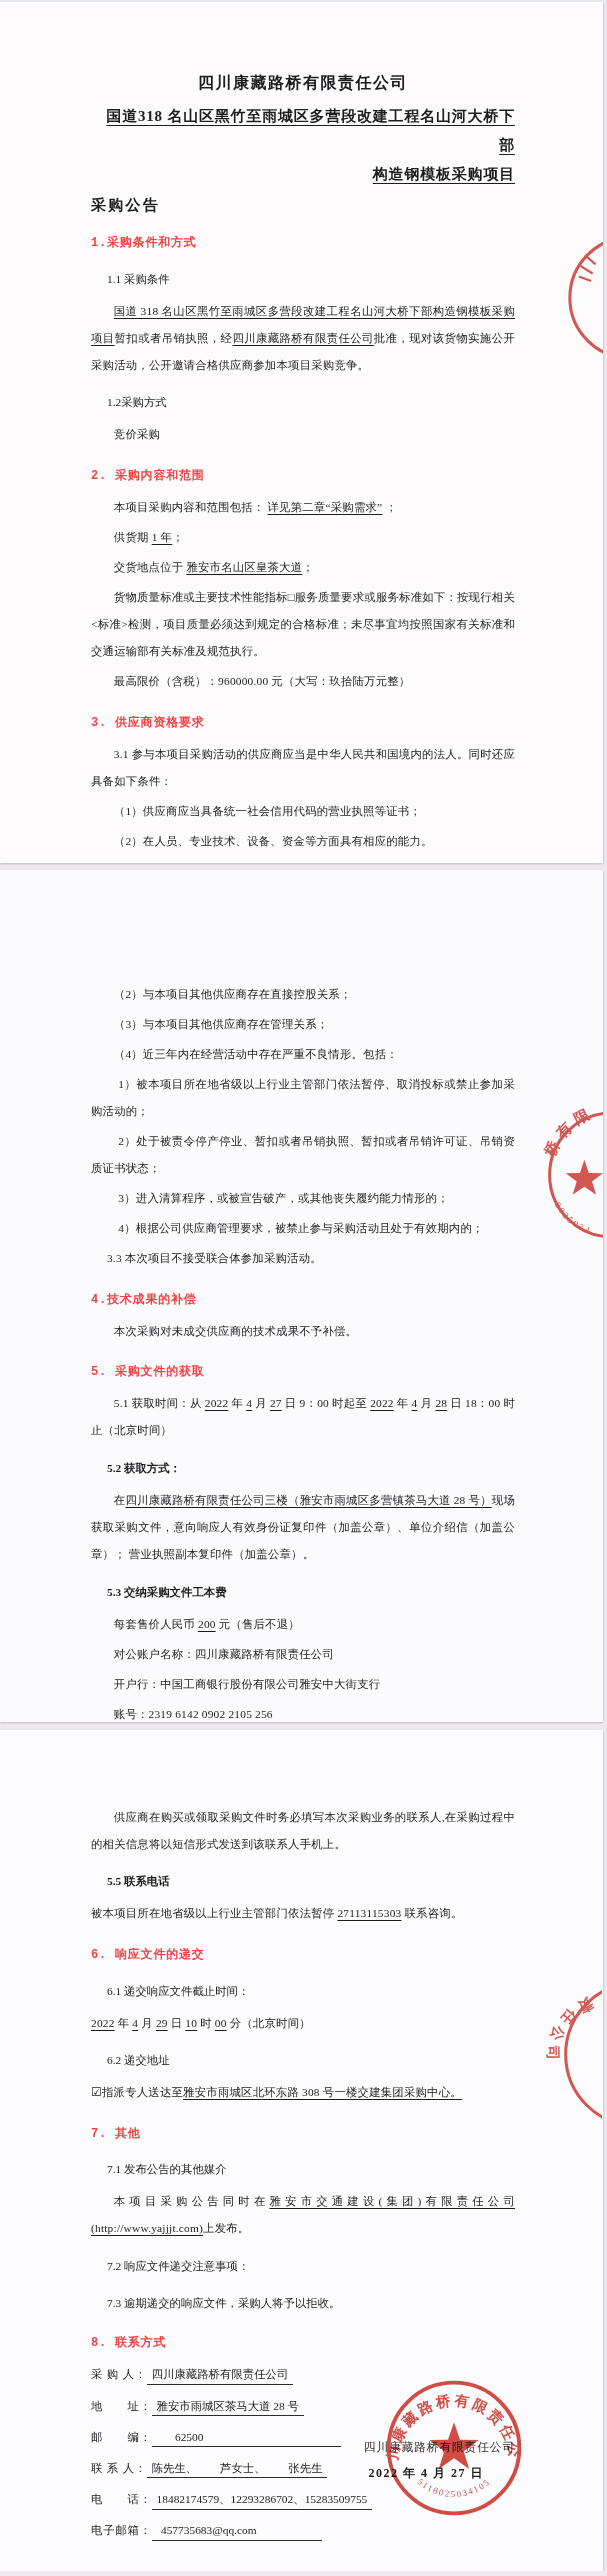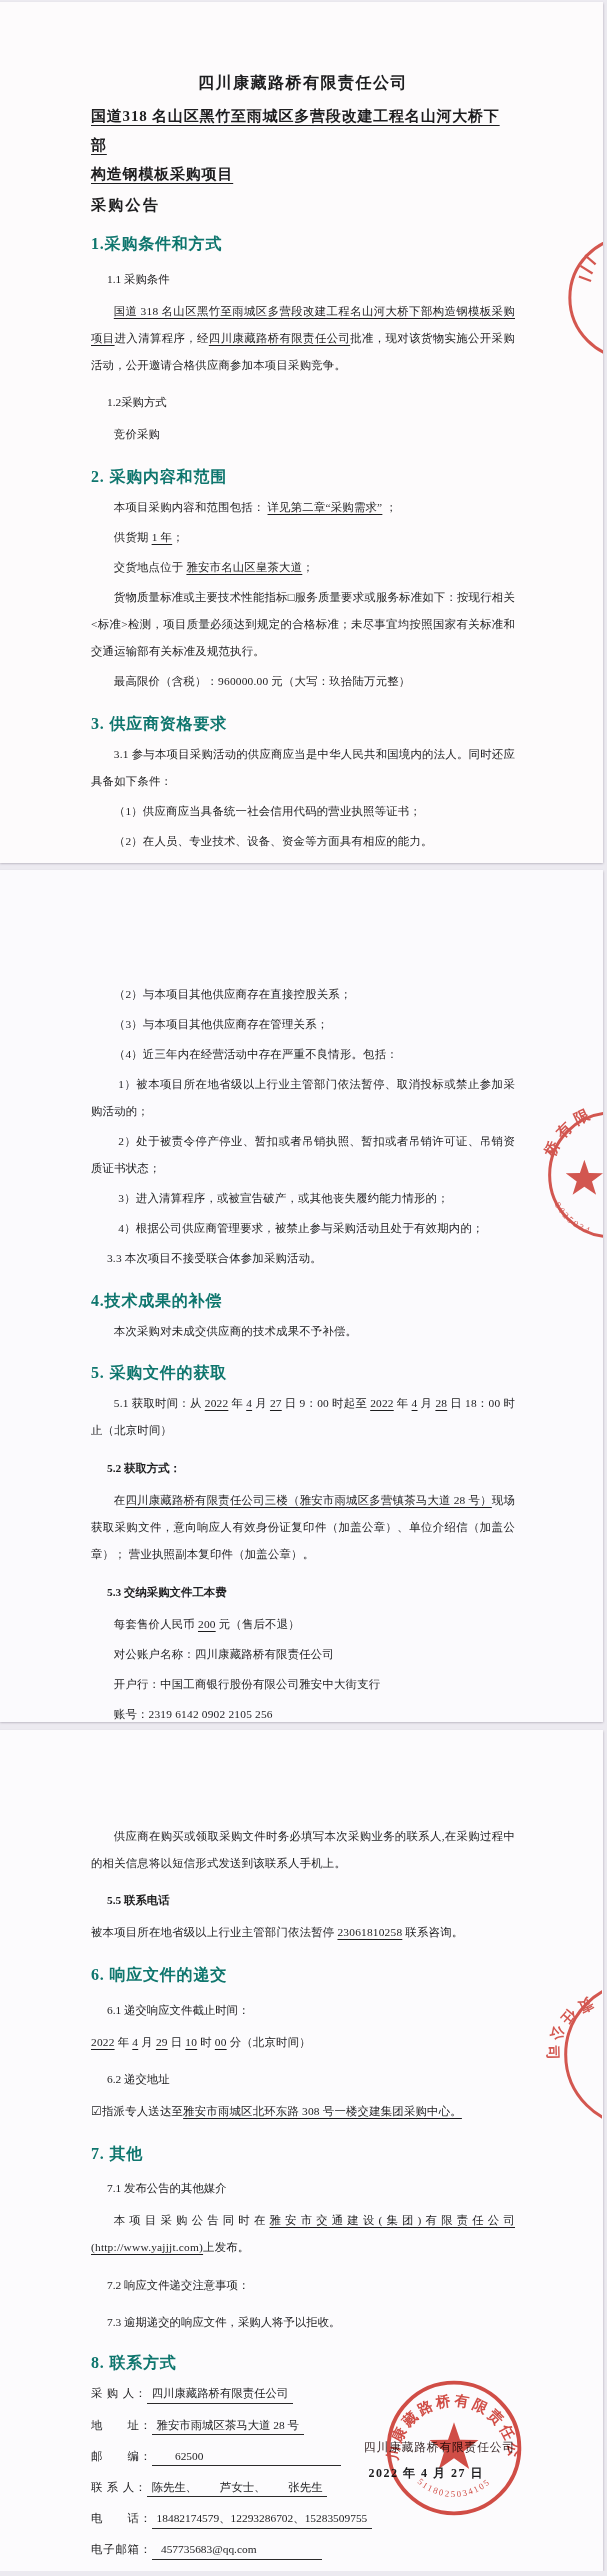--- a/index.html
+++ b/index.html
@@ -20,32 +20,32 @@
   .page-1{height:861px;background:#fdfbfc;}
   .page-2{height:852px;background:#fbfafd;margin-top:7.6px;}
   .page-3{height:841px;background:#fcfbfd;margin-top:7.6px;}
   .content{padding:0 88px 0 91px;}
 
   .doc-title{
     padding-top:68px;text-align:center;
     font-size:16px;font-weight:bold;letter-spacing:1.5px;line-height:26px;
   }
   .project-title{
-    margin-top:6px;text-align:left;
+    margin-top:6px;text-align:right;
     font-size:15px;font-weight:bold;line-height:29px;letter-spacing:0.8px;
   }
   .project-title .u{text-underline-offset:3.8px;}
   .notice-title{
     margin-top:3px;
     font-size:15px;font-weight:bold;letter-spacing:2.3px;line-height:27px;
   }
   .sec{
-    font-family:Liberation Serif, serif;
-    font-size:16px;font-weight:bold;letter-spacing:0.8px;
-    margin:16.7px 0 6px;line-height:23px;color:#0f766e;
+    font-family:Liberation Mono, monospace;
+    font-size:12px;font-weight:bold;letter-spacing:0.8px;
+    margin:16.7px 0 6px;line-height:23px;color:#ef4444;
   }
   .sub{font-size:11.4px;margin:10.6px 0 6px;line-height:26px;text-indent:1.4em;}
   .sub.b{font-weight:600;}
   p.body{
     font-size:11.4px;line-height:27px;text-align:justify;
     margin:3px 0;text-indent:2em;letter-spacing:0.2px;
   }
   p.body.no-ind{text-indent:0;}
   .u{text-decoration:underline;text-underline-offset:3px;}
   .chk{font-size:12px;}
@@ -82,21 +82,21 @@
 <div class="doc">
 
   <div class="page page-1">
     <div class="content">
       <div class="doc-title">四川康藏路桥有限责任公司</div>
       <div class="project-title"><span class="u">国道318 名山区黑竹至雨城区多营段改建工程名山河大桥下部</span><br><span class="u">构造钢模板采购项目</span></div>
       <div class="notice-title">采购公告</div>
 
       <div class="sec" style="margin-top:13.7px;">1.采购条件和方式</div>
       <div class="sub">1.1 采购条件</div>
-      <p class="body"><span class="u">国道 318 名山区黑竹至雨城区多营段改建工程名山河大桥下部构造钢模板采购项目</span><span>进入清算程序，经</span><span class="u">四川康藏路桥有限责任公司</span><span>批准，现对该货物实施公开采购活动，公开邀请合格供应商参加本项目采购竞争。</span></p>
+      <p class="body"><span class="u">国道 318 名山区黑竹至雨城区多营段改建工程名山河大桥下部构造钢模板采购项目</span><span>暂扣或者吊销执照，经</span><span class="u">四川康藏路桥有限责任公司</span><span>批准，现对该货物实施公开采购活动，公开邀请合格供应商参加本项目采购竞争。</span></p>
       <div class="sub">1.2采购方式</div>
       <p class="body">竞价采购</p>
 
       <div class="sec">2. 采购内容和范围</div>
       <p class="body"><span>本项目采购内容和范围包括： </span><span class="u">详见第二章“采购需求”</span><span> ；</span></p>
       <p class="body"><span>供货期 </span><span class="u">1 年</span><span>；</span></p>
       <p class="body"><span>交货地点位于 </span><span class="u">雅安市名山区皇茶大道</span><span>；</span></p>
       <p class="body">货物质量标准或主要技术性能指标□服务质量要求或服务标准如下：按现行相关&lt;标准&gt;检测，项目质量必须达到规定的合格标准；未尽事宜均按照国家有关标准和交通运输部有关标准及规范执行。</p>
       <p class="body">最高限价（含税）：960000.00 元（大写：玖拾陆万元整）</p>
 
@@ -149,24 +149,24 @@
         <path id="e2top" d="M30,78 A80,80 0 0 1 105,12"></path>
         <path id="e2bot" d="M28,122 A82,82 0 0 0 108,174"></path>
       </defs>
       <text font-size="20" font-weight="bold" letter-spacing="7" fill="#cf3a31"><textPath href="#e2top" startOffset="8%">桥有限</textPath></text>
       <text font-size="12" letter-spacing="3" fill="#cf3a31"><textPath href="#e2bot" startOffset="10%">8025034</textPath></text>
       <polygon points="72,72 77.9,89.3 96.7,89.6 82.1,100.7 87.6,118.2 72,107.5 56.4,118.2 61.9,100.7 47.3,89.6 66.1,89.3" fill="#cf3a31"></polygon>
     </svg>
   </div>
 
   <div class="page page-3">
-    <div class="content" style="padding-top:90px;">
+    <div class="content" style="padding-top:71px;">
       <p class="body">供应商在购买或领取采购文件时务必填写本次采购业务的联系人,在采购过程中的相关信息将以短信形式发送到该联系人手机上。</p>
       <div class="sub b">5.5 联系电话</div>
-      <p class="body no-ind"><span>被本项目所在地省级以上行业主管部门依法暂停 </span><span class="u">23061810258</span><span> 联系咨询。</span></p>
+      <p class="body no-ind"><span>被本项目所在地省级以上行业主管部门依法暂停 </span><span class="u">27113115303</span><span> 联系咨询。</span></p>
 
       <div class="sec">6. 响应文件的递交</div>
       <div class="sub">6.1 递交响应文件截止时间：</div>
       <p class="body no-ind"><span class="u">2022</span><span> 年 </span><span class="u">4</span><span> 月 </span><span class="u">29</span><span> 日 </span><span class="u">10</span><span> 时 </span><span class="u">00</span><span> 分（北京时间）</span></p>
       <div class="sub">6.2 递交地址</div>
       <p class="body no-ind"><span class="chk">☑</span><span>指派专人送达至</span><span class="u">雅安市雨城区北环东路 308 号一楼交建集团采购中心。</span></p>
 
       <div class="sec">7. 其他</div>
       <div class="sub">7.1 发布公告的其他媒介</div>
       <p class="body"><span>本项目采购公告同时在</span><span class="u">雅安市交通建设(集团)有限责任公司(http://www.yajjjt.com)</span><span>上发布。</span></p>

